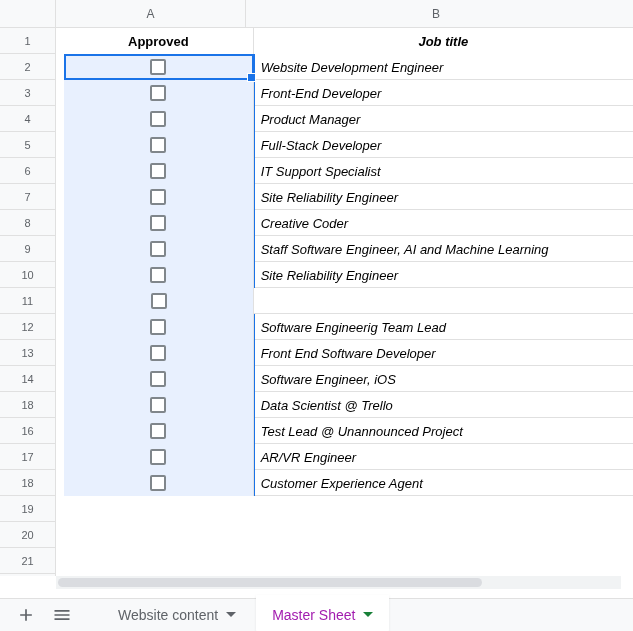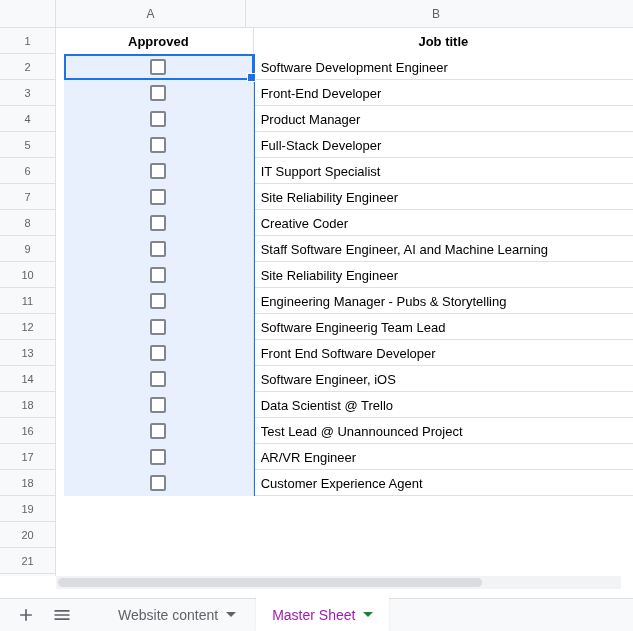--- a/index.html
+++ b/index.html
@@ -73,21 +73,21 @@
   .cell {
     height: 26px;
     padding: 0 6px;
     display: flex;
     align-items: center;
     border-right: 1px solid #e0e0e0;
     overflow: hidden;
     white-space: nowrap;
   }
   .cell.col-a { justify-content: center; background: #e8f0fe; }
-  .cell.col-b { border-right: none; }
+  .cell.col-b { border-right: none; font-style: italic; }
   .header-cell { font-weight: bold; background: #fff !important; justify-content: center; }
   .cell.col-b.header-cell { justify-content: center; }
   .checkbox {
     width: 16px; height: 16px;
     border: 2px solid #80868b;
     border-radius: 2px;
     background: #fff;
     cursor: pointer;
   }
   .selected-cell {
@@ -203,21 +203,21 @@
   <div class="cells" id="cells-area">
     <div class="selected-cell"></div>
   <div class="row">
         <div class="cell col-a header-cell">Approved</div>
         <div class="cell col-b header-cell">Job title</div>
       </div>
       <div class="row">
         <div class="cell col-a">
           <div class="checkbox"></div>
         </div>
-        <div class="cell col-b col-b-selected-border">Software Development Engineer</div>
+        <div class="cell col-b col-b-selected-border">Website Development Engineer</div>
       </div>
       <div class="row">
         <div class="cell col-a">
           <div class="checkbox"></div>
         </div>
         <div class="cell col-b col-b-selected-border">Front-End Developer</div>
       </div>
       <div class="row">
         <div class="cell col-a">
           <div class="checkbox"></div>
@@ -257,21 +257,20 @@
       <div class="row">
         <div class="cell col-a">
           <div class="checkbox"></div>
         </div>
         <div class="cell col-b col-b-selected-border">Site Reliability Engineer</div>
       </div>
       <div class="row">
         <div class="cell col-a">
           <div class="checkbox"></div>
         </div>
-        <div class="cell col-b col-b-selected-border">Engineering Manager - Pubs &amp; Storytelling</div>
       </div>
       <div class="row">
         <div class="cell col-a">
           <div class="checkbox"></div>
         </div>
         <div class="cell col-b col-b-selected-border">Software Engineerig Team Lead</div>
       </div>
       <div class="row">
         <div class="cell col-a">
           <div class="checkbox"></div>

